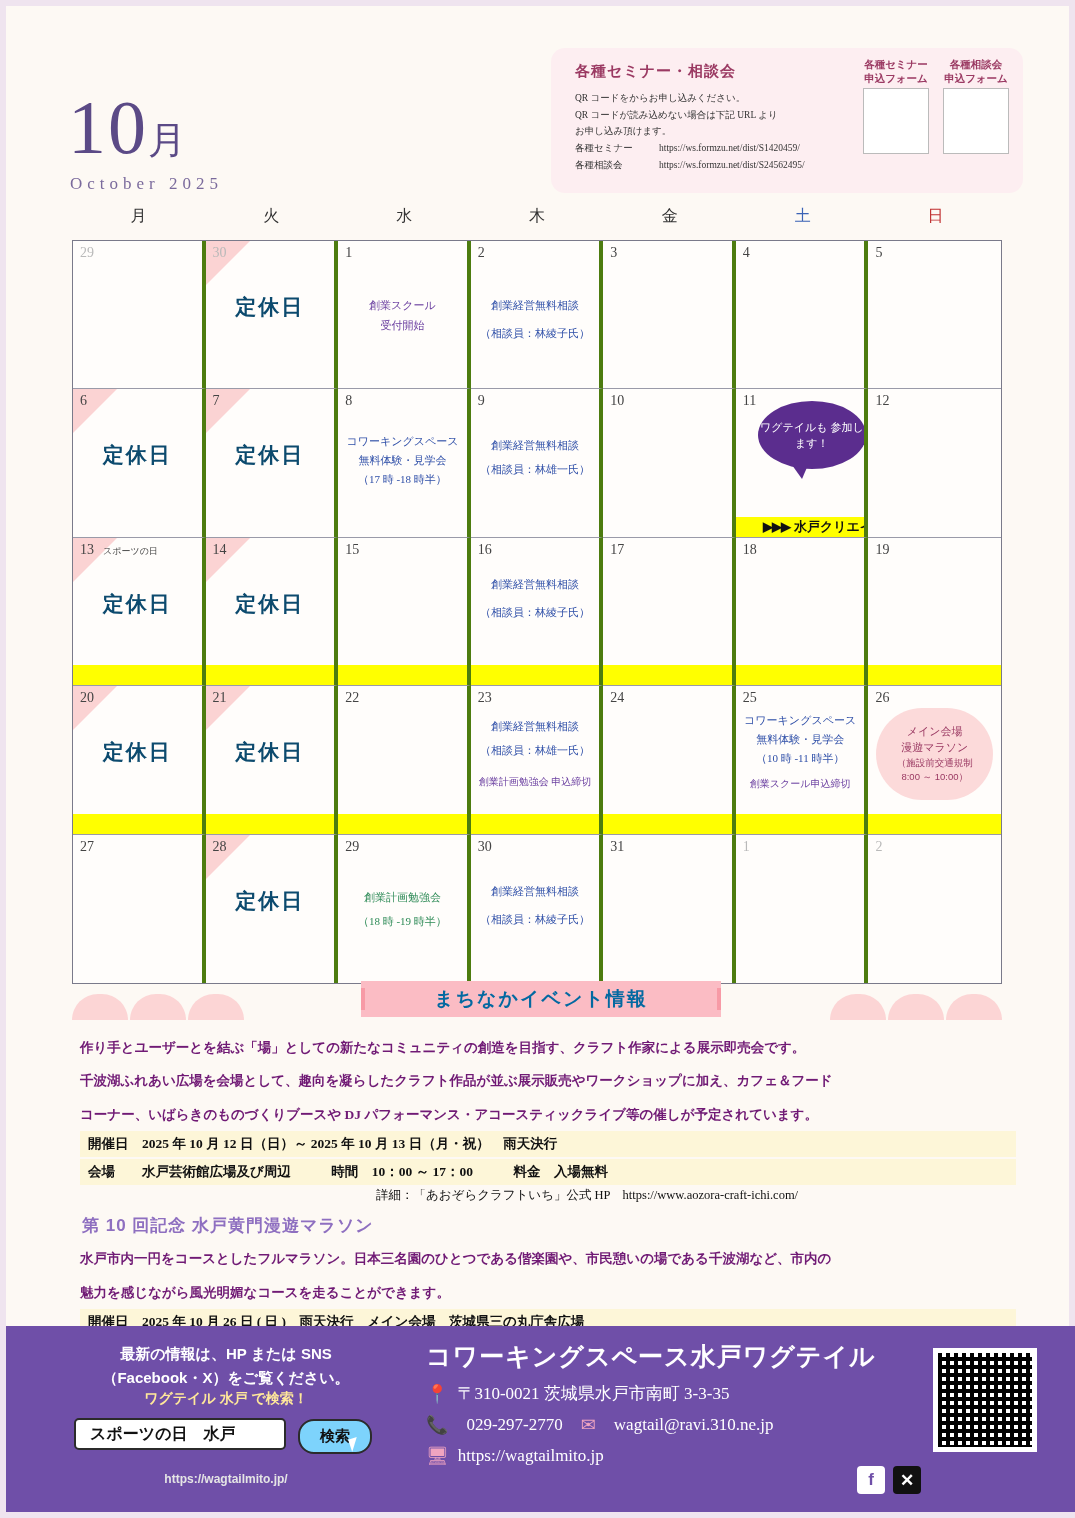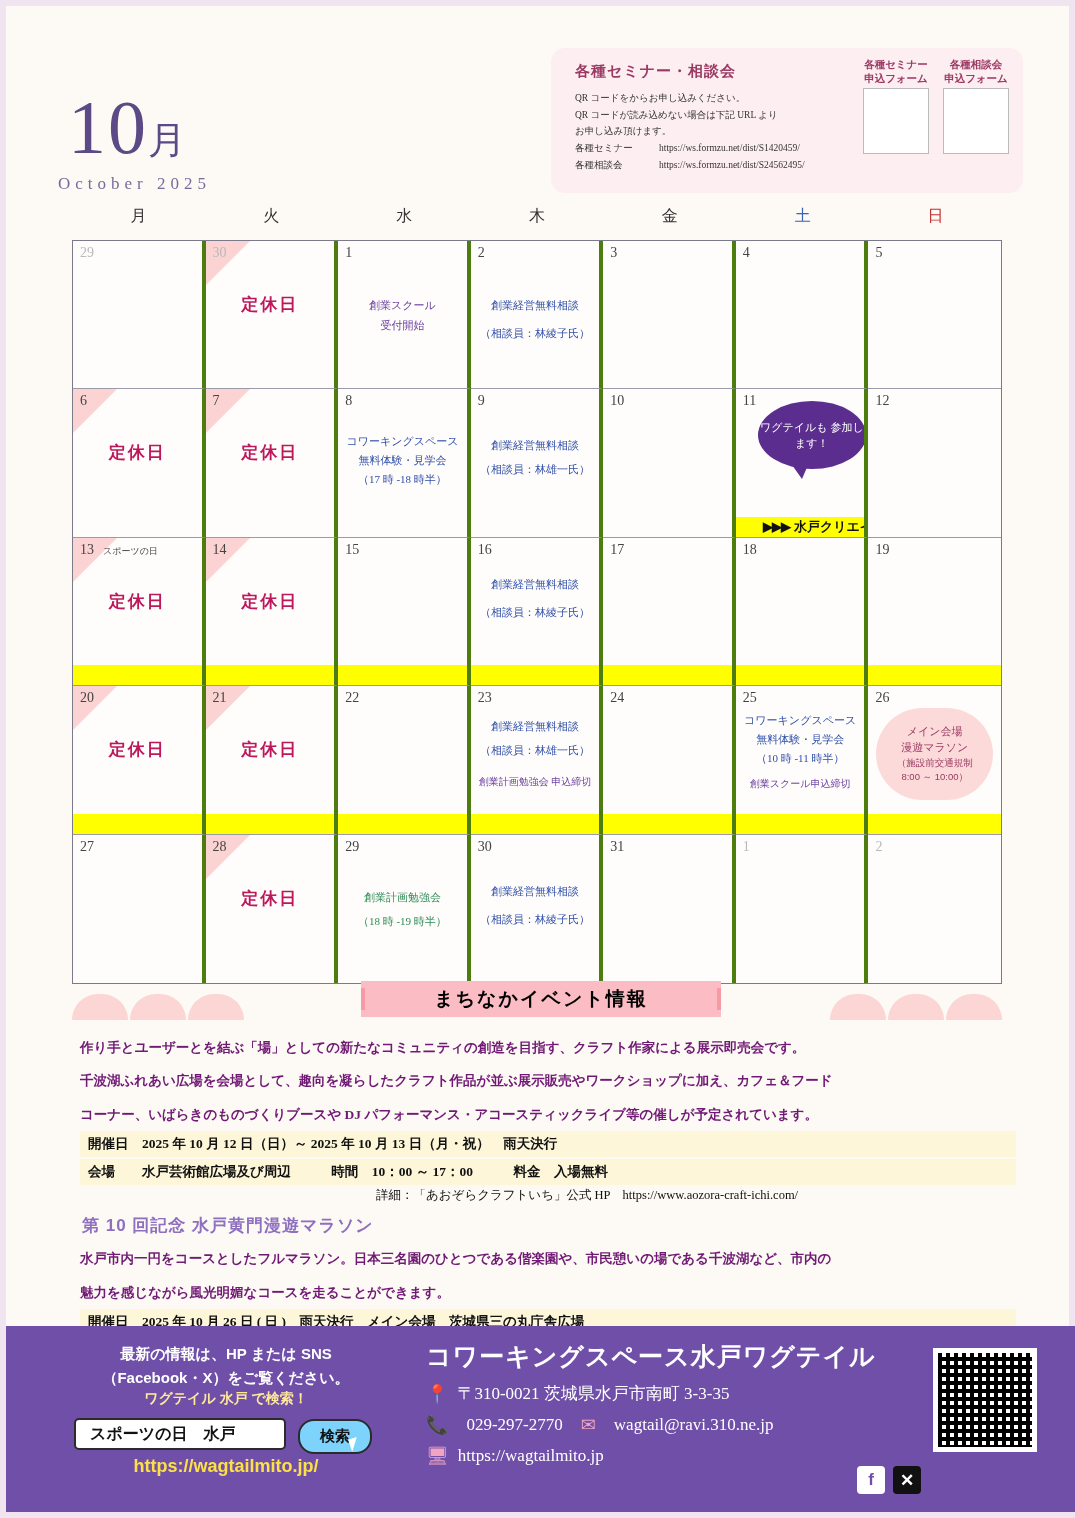--- a/index.html
+++ b/index.html
@@ -19,21 +19,21 @@
 
   
   .header { position:absolute; left:0; top:0; width:1075px; height:210px; }
   .month-big {
     position:absolute; left:62px; top:78px;
     font-size:76px; color:#5b4a86; letter-spacing:2px;
     font-family:"Liberation Serif", serif;
   }
   .month-kanji { font-size:38px; color:#5b4a86; }
   .month-en {
-    position:absolute; left:52px; top:168px;
+    position:absolute; left:64px; top:168px;
     font-size:17px; letter-spacing:5px; color:#7a6a9c;
   }
 
   .seminar-box {
     position:absolute; left:545px; top:42px; width:472px; height:145px;
     background:#fdeef1; border-radius:14px;
   }
   .seminar-title {
     position:absolute; left:24px; top:14px;
     font-size:15px; font-weight:bold; color:#9b3a63; letter-spacing:1px;
@@ -89,21 +89,21 @@
   .holiday-label {
     position:absolute; left:30px; top:7px; font-size:9px; color:#444;
   }
   
   .corner {
     position:absolute; left:0; top:0; width:0; height:0;
     border-left:44px solid #fbd3d3; border-bottom:44px solid transparent;
   }
   .closed {
     position:absolute; left:0; right:0; top:52px; text-align:center;
-    font-size:17px; color:#be185d; letter-spacing:2px;
+    font-size:21px; color:#0c4a6e; letter-spacing:2px;
     font-family:"Liberation Sans", sans-serif; font-weight:bold;
   }
   .ev {
     position:absolute; left:4px; right:4px;
     font-size:11px; line-height:1.55; text-align:center;
   }
   .ev.purple { color:#6b3fa0; }
   .ev.blue { color:#2f4fa8; }
   .ev.green { color:#2e8b57; }
 
@@ -143,21 +143,21 @@
   .scallop {
     position:absolute; left:66px; top:980px; width:930px; height:34px;
   }
   .scallop span {
     position:absolute; bottom:0; width:56px; height:26px;
     background:#fcd5d5; border-radius:28px 28px 0 0;
   }
   .ribbon {
     position:absolute; left:355px; top:975px; width:360px; height:36px;
     background:#fbbcc4; display:flex; align-items:center; justify-content:center;
-    color:#000000; font-size:19px; font-weight:bold; letter-spacing:2px;
+    color:#0369a1; font-size:19px; font-weight:bold; letter-spacing:2px;
     font-family:"Liberation Sans", sans-serif;
     clip-path:polygon(0 0,100% 0,100% 100%,0 100%);
   }
   .ribbon:before, .ribbon:after {
     content:""; position:absolute; top:7px; width:26px; height:22px;
     background:#f79aa6;
   }
   .ribbon:before { left:-22px; clip-path:polygon(0 0,100% 0,100% 100%,0 100%,10px 50%); }
   .ribbon:after { right:-22px; clip-path:polygon(0 0,100% 0,calc(100% - 10px) 50%,100% 100%,0 100%); }
 
@@ -207,21 +207,21 @@
     position:absolute; left:232px; top:1px; width:70px; height:31px;
     background:#7dd3fc; border:2px solid #2b2b2b; border-radius:16px;
     display:flex; align-items:center; justify-content:center;
     font-size:15px; font-weight:bold; color:#111;
   }
   .cursor {
     position:absolute; left:284px; top:20px; width:0; height:0;
     border-left:9px solid #fff; border-bottom:13px solid transparent;
     transform:rotate(-18deg);
   }
-  .fl-url { font-size:18px; color:#fde047; font-weight:bold; margin-top:4px; }
+  .fl-url { font-size:12px; color:#e5e5e5; font-weight:bold; margin-top:20px; }
 
   .footer-right { position:absolute; left:420px; top:14px; color:#fff; }
   .fr-title {
     font-size:25px; font-weight:bold; letter-spacing:1px;
     font-family:"Liberation Sans", sans-serif;
   }
   .fr-row { display:flex; align-items:center; gap:9px; margin-top:9px; font-size:17px; }
   .pin { color:#f0a4c0; font-size:18px; }
   .fr-sub { display:flex; gap:18px; align-items:center; }
   .footer-qr {

